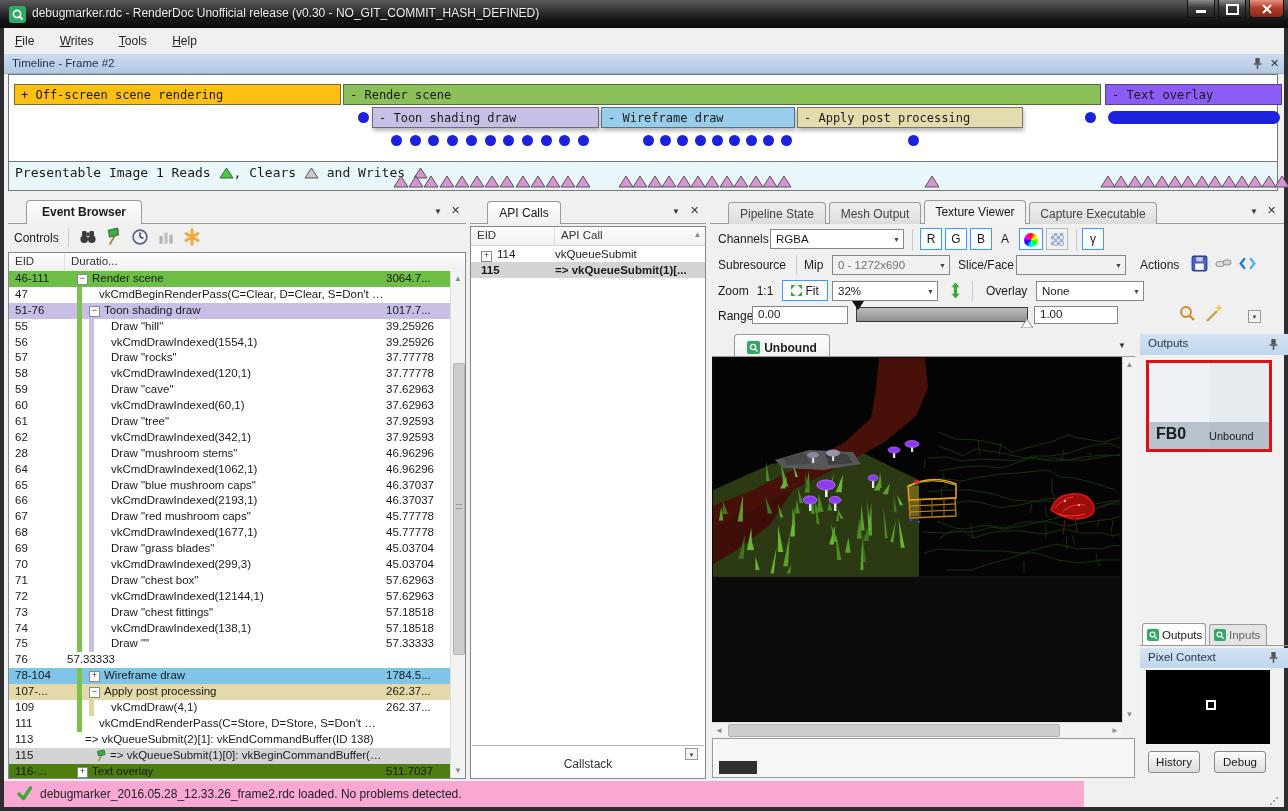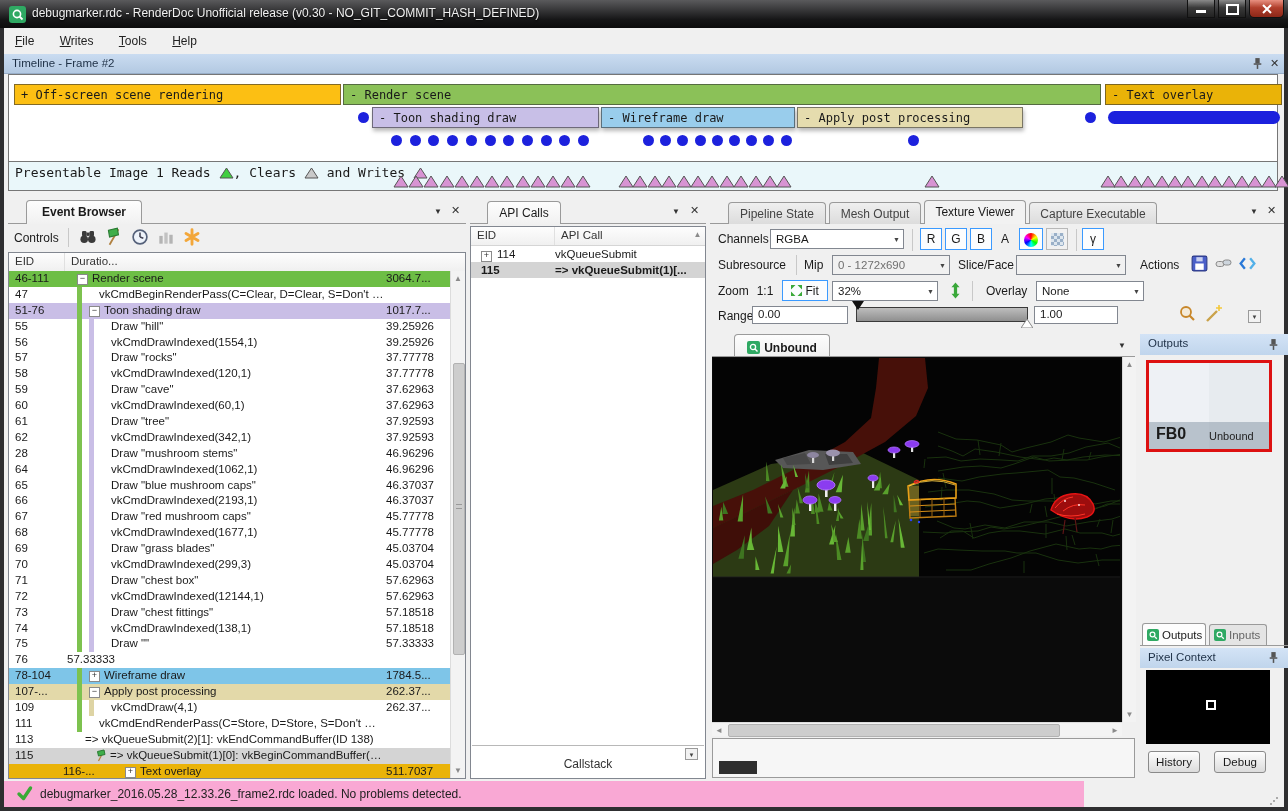--- a/index.html
+++ b/index.html
@@ -116,21 +116,21 @@
     <svg class="ab pin" style="left:1248px;top:3px" viewBox="0 0 10 12">
       <rect x="3" y="1" width="4" height="5" fill="#555"></rect>
         <line x1="1.5" y1="6.5" x2="8.5" y2="6.5" stroke="#555" stroke-width="1.4"></line>
         <line x1="5" y1="7" x2="5" y2="11" stroke="#555" stroke-width="1.4"></line>
     </svg>
     <span class="ab xico" style="left:1266px;top:4px">✕</span>
   </div>
   <div id="tl-body" class="ab">
       <div class="tlbar" style="left: 334px; top: 9px; width: 758px; background: rgb(139, 193, 88);">- Render scene</div>
       <div class="tlbar" style="left: 5px; top: 9px; width: 327px; background: rgb(252, 191, 19);">+ Off-screen scene rendering</div>
-      <div class="tlbar" style="left: 1096px; top: 9px; width: 177px; background: #eab308;">- Text overlay</div>
+      <div class="tlbar" style="left: 1096px; top: 9px; width: 177px; background: #8b5cf6;">- Text overlay</div>
       <div class="tlbar r2" style="left: 363px; top: 32px; width: 227px; background: rgb(200, 191, 231);">- Toon shading draw</div>
       <div class="tlbar r2" style="left: 592px; top: 32px; width: 194px; background: rgb(153, 205, 236);">- Wireframe draw</div>
       <div class="tlbar r2" style="left: 788px; top: 32px; width: 226px; background: rgb(229, 220, 174);">- Apply post processing</div>
       <span class="tldot" style="left: 349px; top: 37px; background: rgb(28, 33, 221);"></span>
       <span class="tldot" style="left: 1076px; top: 37px; background: rgb(28, 33, 221);"></span>
       <div id="tl-pill" style="position: absolute; left: 1099px; top: 36px; width: 172px; height: 13px; border-radius: 7px; background: rgb(28, 33, 221);"></div>
       <span class="tldot" style="left: 382px; top: 60px; background: rgb(28, 33, 221);"></span>
       <span class="tldot" style="left: 400.7px; top: 60px; background: rgb(28, 33, 221);"></span>
       <span class="tldot" style="left: 419.4px; top: 60px; background: rgb(28, 33, 221);"></span>
       <span class="tldot" style="left: 438.1px; top: 60px; background: rgb(28, 33, 221);"></span>
@@ -614,21 +614,21 @@
           <span class="ebeid">115</span>
           <span class="ebname" style="padding-left: 30px;">
             <svg width="12" height="13" style="margin:1px 3px 0 0;flex:none">
               <line x1="3.5" y1="12" x2="9" y2="1.5" stroke="#b08040" stroke-width="1.3"></line>
               <polygon points="2.5,2.5 9,1 10,5.5 3.5,7" fill="#3fae49" stroke="#2a7a33"></polygon>
             </svg>
             <span class="ebtext">=&gt; vkQueueSubmit(1)[0]: vkBeginCommandBuffer(ID 1...</span>
           </span>
           <span class="ebdur"></span>
         </div>
-        <div class="ebrow" style="background: #eab308; padding-left: 48px;">
+        <div class="ebrow" style="background: #4d7c0f;">
           <span class="ebeid">116-...</span>
           <span class="ebname" style="padding-left: 12px;">
             <span class="exp">+</span>
             <span class="ebtext">Text overlay</span>
           </span>
           <span class="ebdur">511.7037</span>
         </div>
       </div>
     <div class="sb ab" style="right:0;top:18px;bottom:0;width:15px">
       <span class="sba" style="top:3px">▲</span>

